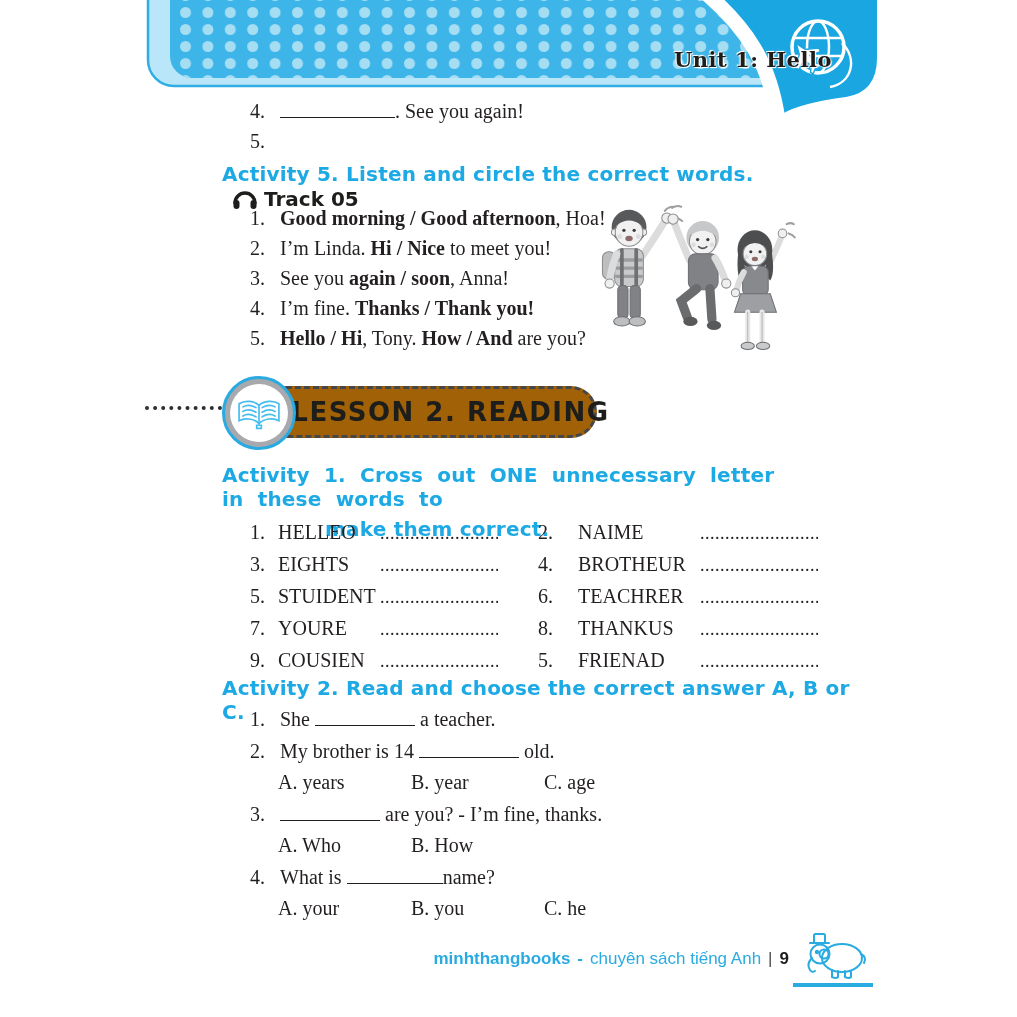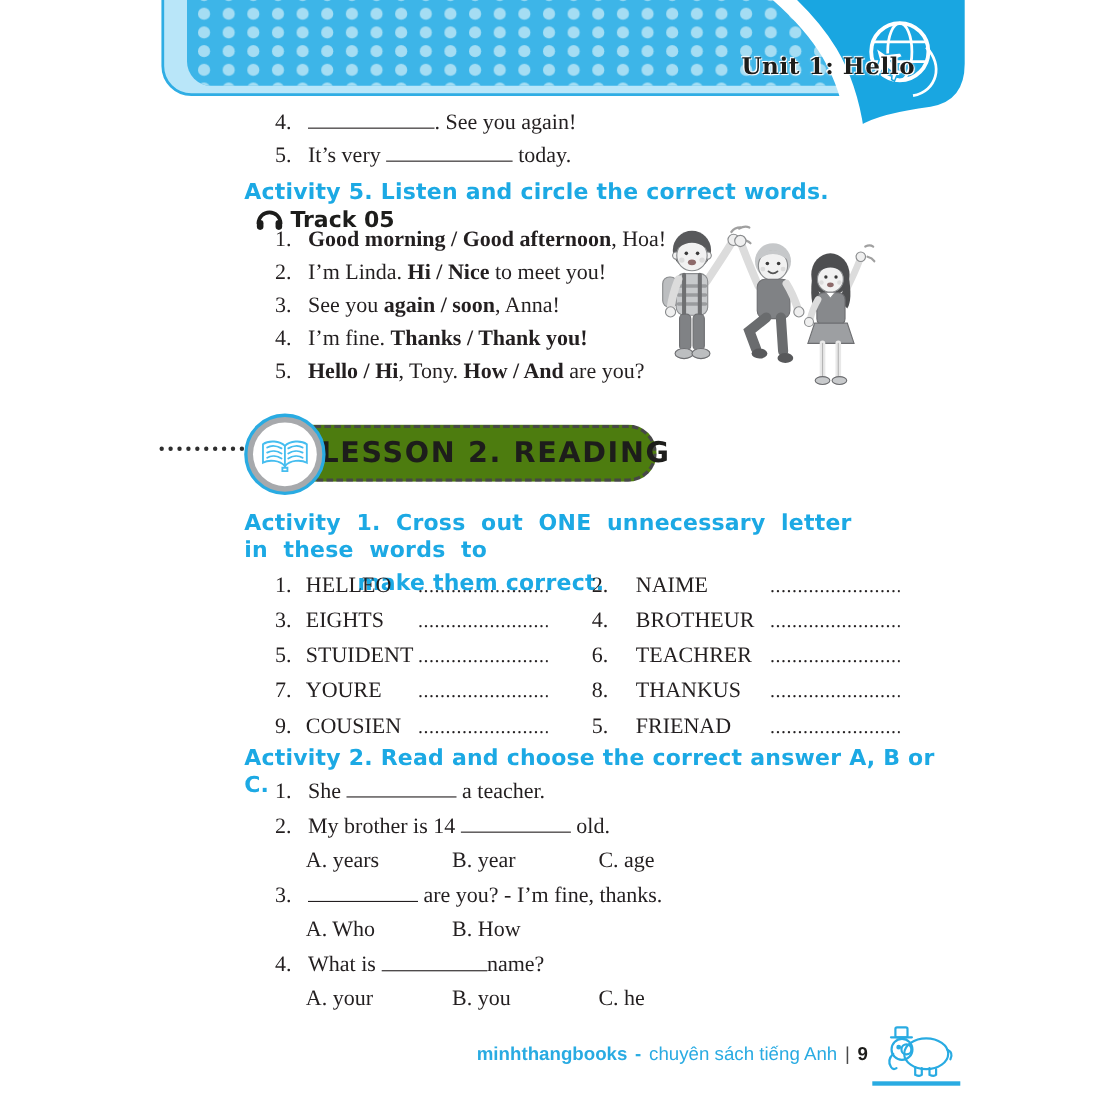--- a/index.html
+++ b/index.html
@@ -28,21 +28,21 @@
     font-family:"DejaVu Sans", sans-serif; font-weight:bold; font-size:20px;
     color:#1ca9e4; letter-spacing:0.2px;
   }
   .track-wrap { display:inline-flex; align-items:flex-end; gap:6px; margin-left:10px; vertical-align:middle; }
   .track-label { font-family:"DejaVu Sans", sans-serif; font-weight:bold; font-size:20px; color:#1d1d1b; }
   
   .lesson { position:absolute; top:376px; left:222px; width:420px; height:76px; }
   .lesson-leader { position:absolute; left:-77px; top:30px; width:77px; border-top:4px dotted #2e2e2e; }
   .lesson-pill {
     position:absolute; left:40px; top:10px; width:335px; height:52px;
-    background:#4d7c0f; border:3px dashed #474747; border-radius:16px 28px 28px 16px;
+    background:#a16207; border:3px dashed #474747; border-radius:16px 28px 28px 16px;
     display:flex; align-items:center; justify-content:center; padding-left:42px;
   }
   .lesson-label {
     font-family:"DejaVu Sans", sans-serif; font-weight:800; font-size:26px;
     color:#1d1d1b; letter-spacing:1.5px; white-space:nowrap;
   }
   .lesson-circle {
     position:absolute; left:0; top:0; width:74px; height:74px; border-radius:50%;
     background:#a7a9ac; border:3px solid #29abe2;
     display:flex; align-items:center; justify-content:center; z-index:2;
@@ -116,21 +116,20 @@
     <span class="unit-title">Unit 1: Hello</span>
   </div>
 
   <div class="sec" style="top:96px; left:250px; width:520px;" id="intro-list">
       <div class="item-row">
         <span class="item-num">4.</span>
         <span><span class="blank" style="width: 115px;"></span>. See you again!</span>
       </div>
       <div class="item-row">
         <span class="item-num">5.</span>
-        <span>It’s very <span class="blank" style="width: 115px;"></span> today.</span>
       </div>
     </div>
 
   <div class="sec" style="top:162px; left:222px; width:640px;">
     <span class="act-heading">Activity 5. Listen and circle the correct words.</span><span class="track-wrap">
         <svg width="26" height="24" viewBox="0 0 26 24">
           <path d="M3 16 a10 10 0 0 1 20 0" stroke="#1d1d1b" stroke-width="3.4" fill="none" stroke-linecap="round"></path>
           <rect x="1.5" y="13" width="6" height="9" rx="3" fill="#1d1d1b"></rect>
           <rect x="18.5" y="13" width="6" height="9" rx="3" fill="#1d1d1b"></rect>
         </svg>

